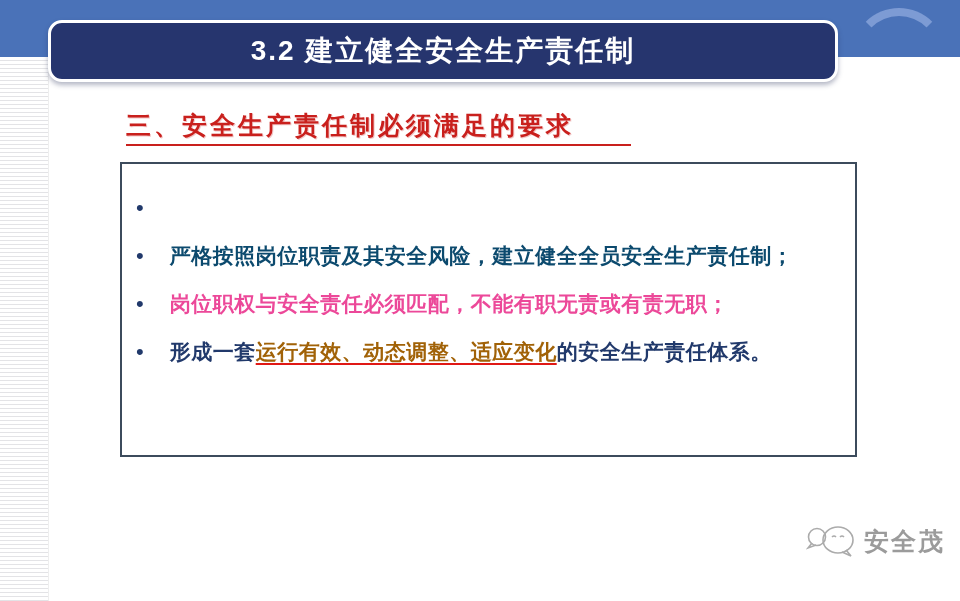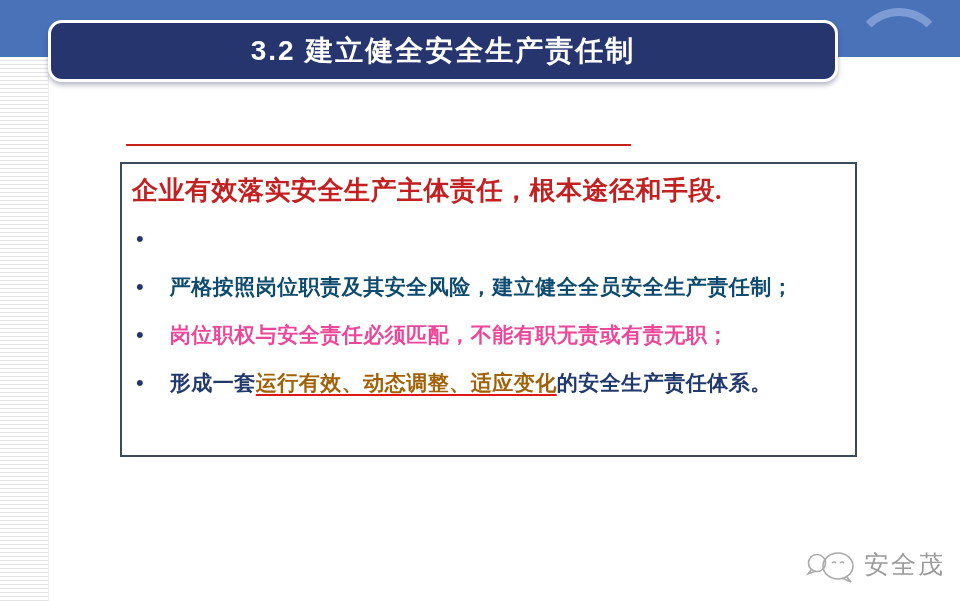--- a/index.html
+++ b/index.html
@@ -74,22 +74,22 @@
   .bullet-text{
     font-size:21px;font-weight:bold;line-height:26px;letter-spacing:0.5px;
     font-family:"Liberation Sans","DejaVu Sans",sans-serif;
   }
   .highlight-red{
     text-decoration:underline;
     text-underline-offset:4px;
   }
   
   .logo{
-    position:absolute;left:806px;top:548px;
-    display:flex;align-items:flex-start;
+    position:absolute;left:806px;top:522px;
+    display:flex;align-items:center;font-weight:bold;
   }
   .logo-icon{margin-right:6px;}
   .logo-text{
     font-size:25px;letter-spacing:2px;
     font-family:"Liberation Sans","DejaVu Sans",sans-serif;
   }
 </style>
 </head>
 <body>
 
@@ -98,24 +98,24 @@
   <div class="top-band" style="background: rgb(74, 114, 184);">
     <div class="arc-decoration" style="border-top-color: rgb(125, 155, 212);"></div>
   </div>
 
   <div class="left-strip"></div>
 
   <div class="header-banner" style="background: rgb(38, 53, 110);">
     <div class="title" style="color: rgb(255, 255, 255);">3.2  建立健全安全生产责任制</div>
   </div>
 
+  <div class="section-heading" style="color: rgb(201, 32, 29);">三、安全生产责任制必须满足的要求</div>
   <div class="section-underline" style="background: rgb(201, 32, 29);"></div>
 
   <div class="content-box" style="border-color: rgb(60, 75, 92);">
-    <div class="box-title" style="color: rgb(195, 33, 33);">企业有效落实安全生产主体责任，根本途径和手段.</div>
     <ul class="bullet-list">
       <li class="bullet-item">
         <span class="bullet-dot" style="color: rgb(33, 57, 107);">•</span>
       </li>
       <li class="bullet-item">
         <span class="bullet-dot" style="color: rgb(33, 57, 107);">•</span>
         <span class="bullet-text" style="color: #0c4a6e;">严格按照岗位职责及其安全风险，建立健全全员安全生产责任制；</span>
       </li>
       <li class="bullet-item">
         <span class="bullet-dot" style="color: rgb(33, 57, 107);">•</span>

